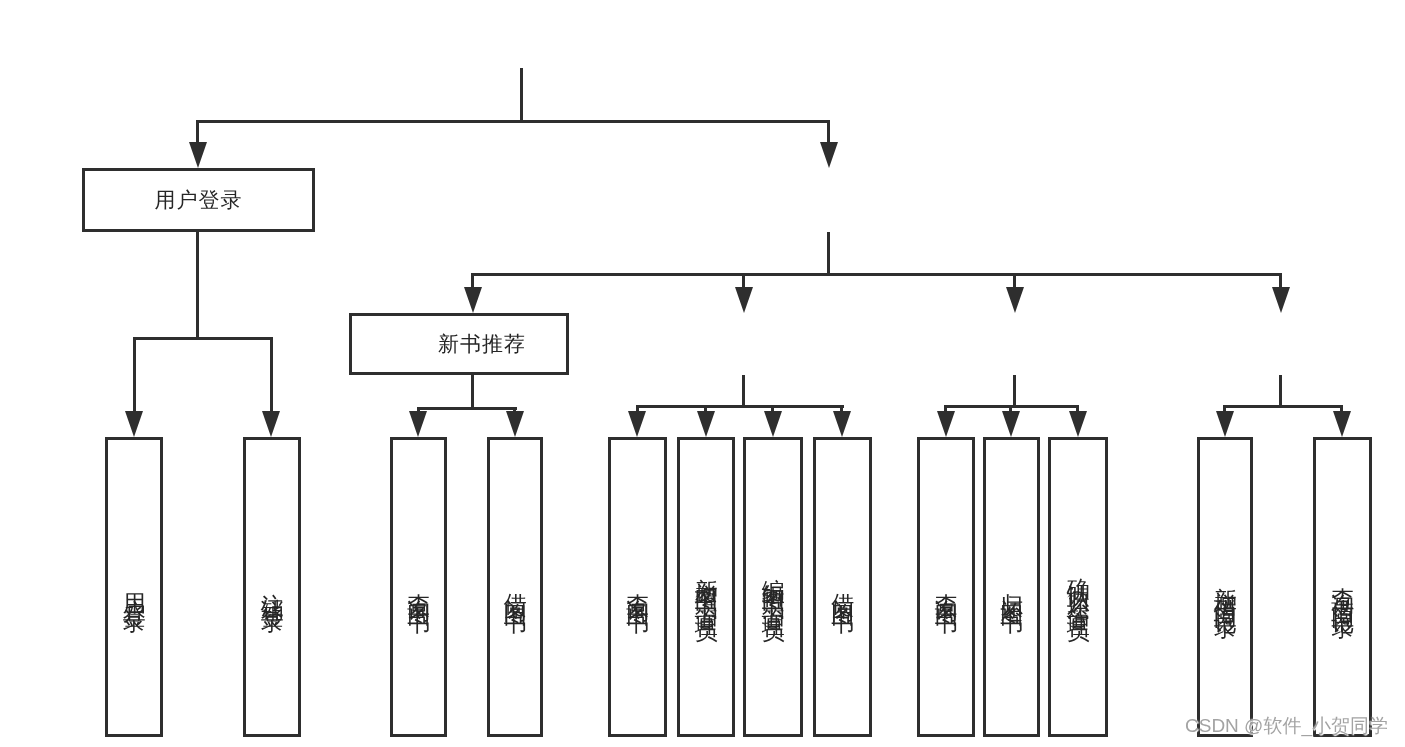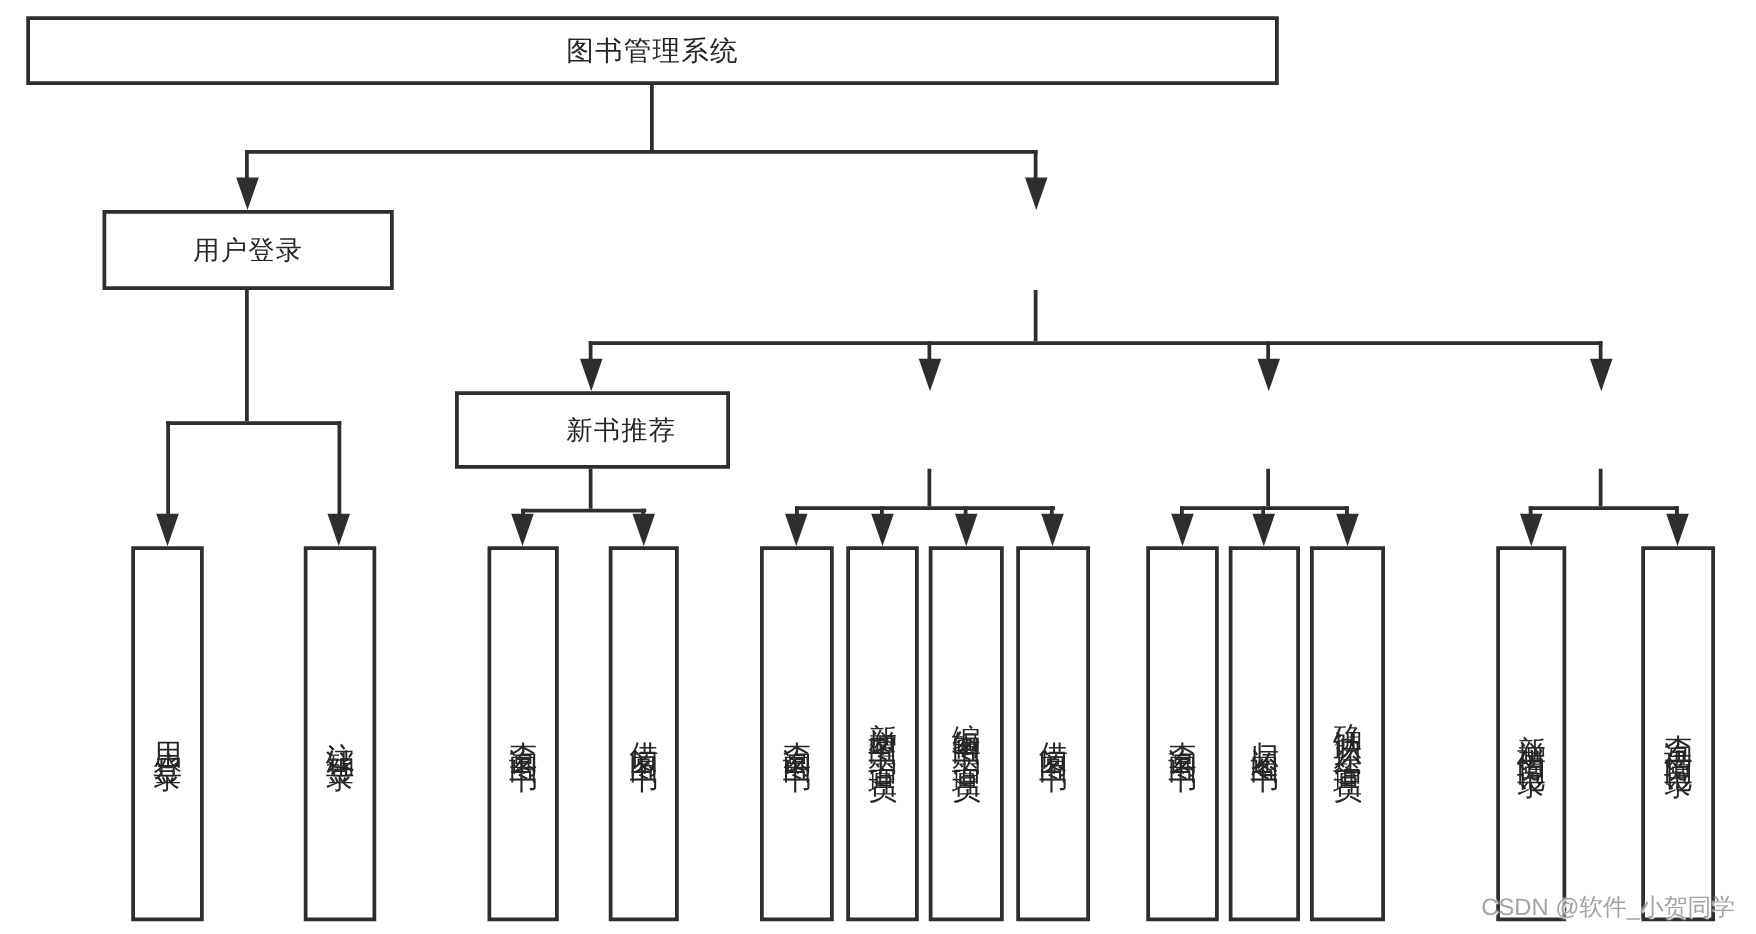--- a/index.html
+++ b/index.html
@@ -57,25 +57,24 @@
     text-shadow: 0 0 2px #ffffff, 1px 1px 1px #ffffff;
     white-space: nowrap;
     z-index: 10;
   }
 </style>
 </head>
 <body>
 
 <div class="canvas">
 
-  <div class="node root" style="left:21px; top:13px; width:1002px; height:55px;">图书管理系统</div>
 
   <div class="node" style="left:82px; top:168px; width:233px; height:64px;">用户登录</div>
 
-  <div class="node" style="left:364px; top:313px; width:220px; height:62px;padding-left:46px;">新书推荐</div>
+  <div class="node" style="left:349px; top:313px; width:220px; height:62px;padding-left:46px;">新书推荐</div>
 
   <div class="node leaf" style="left:105px; top:437px; width:58px; height:300px;">用户登录</div>
   <div class="node leaf" style="left:243px; top:437px; width:58px; height:300px;">注销登录</div>
 
   <div class="node leaf" style="left:390px; top:437px; width:57px; height:300px;">查询图书</div>
   <div class="node leaf" style="left:487px; top:437px; width:56px; height:300px;">借阅图书</div>
 
   <div class="node leaf" style="left:608px; top:437px; width:59px; height:300px;">查询图书</div>
   <div class="node leaf" style="left:677px; top:437px; width:58px; height:300px;">新增图书（管理员）</div>
   <div class="node leaf" style="left:743px; top:437px; width:60px; height:300px;">编辑图书（管理员）</div>

